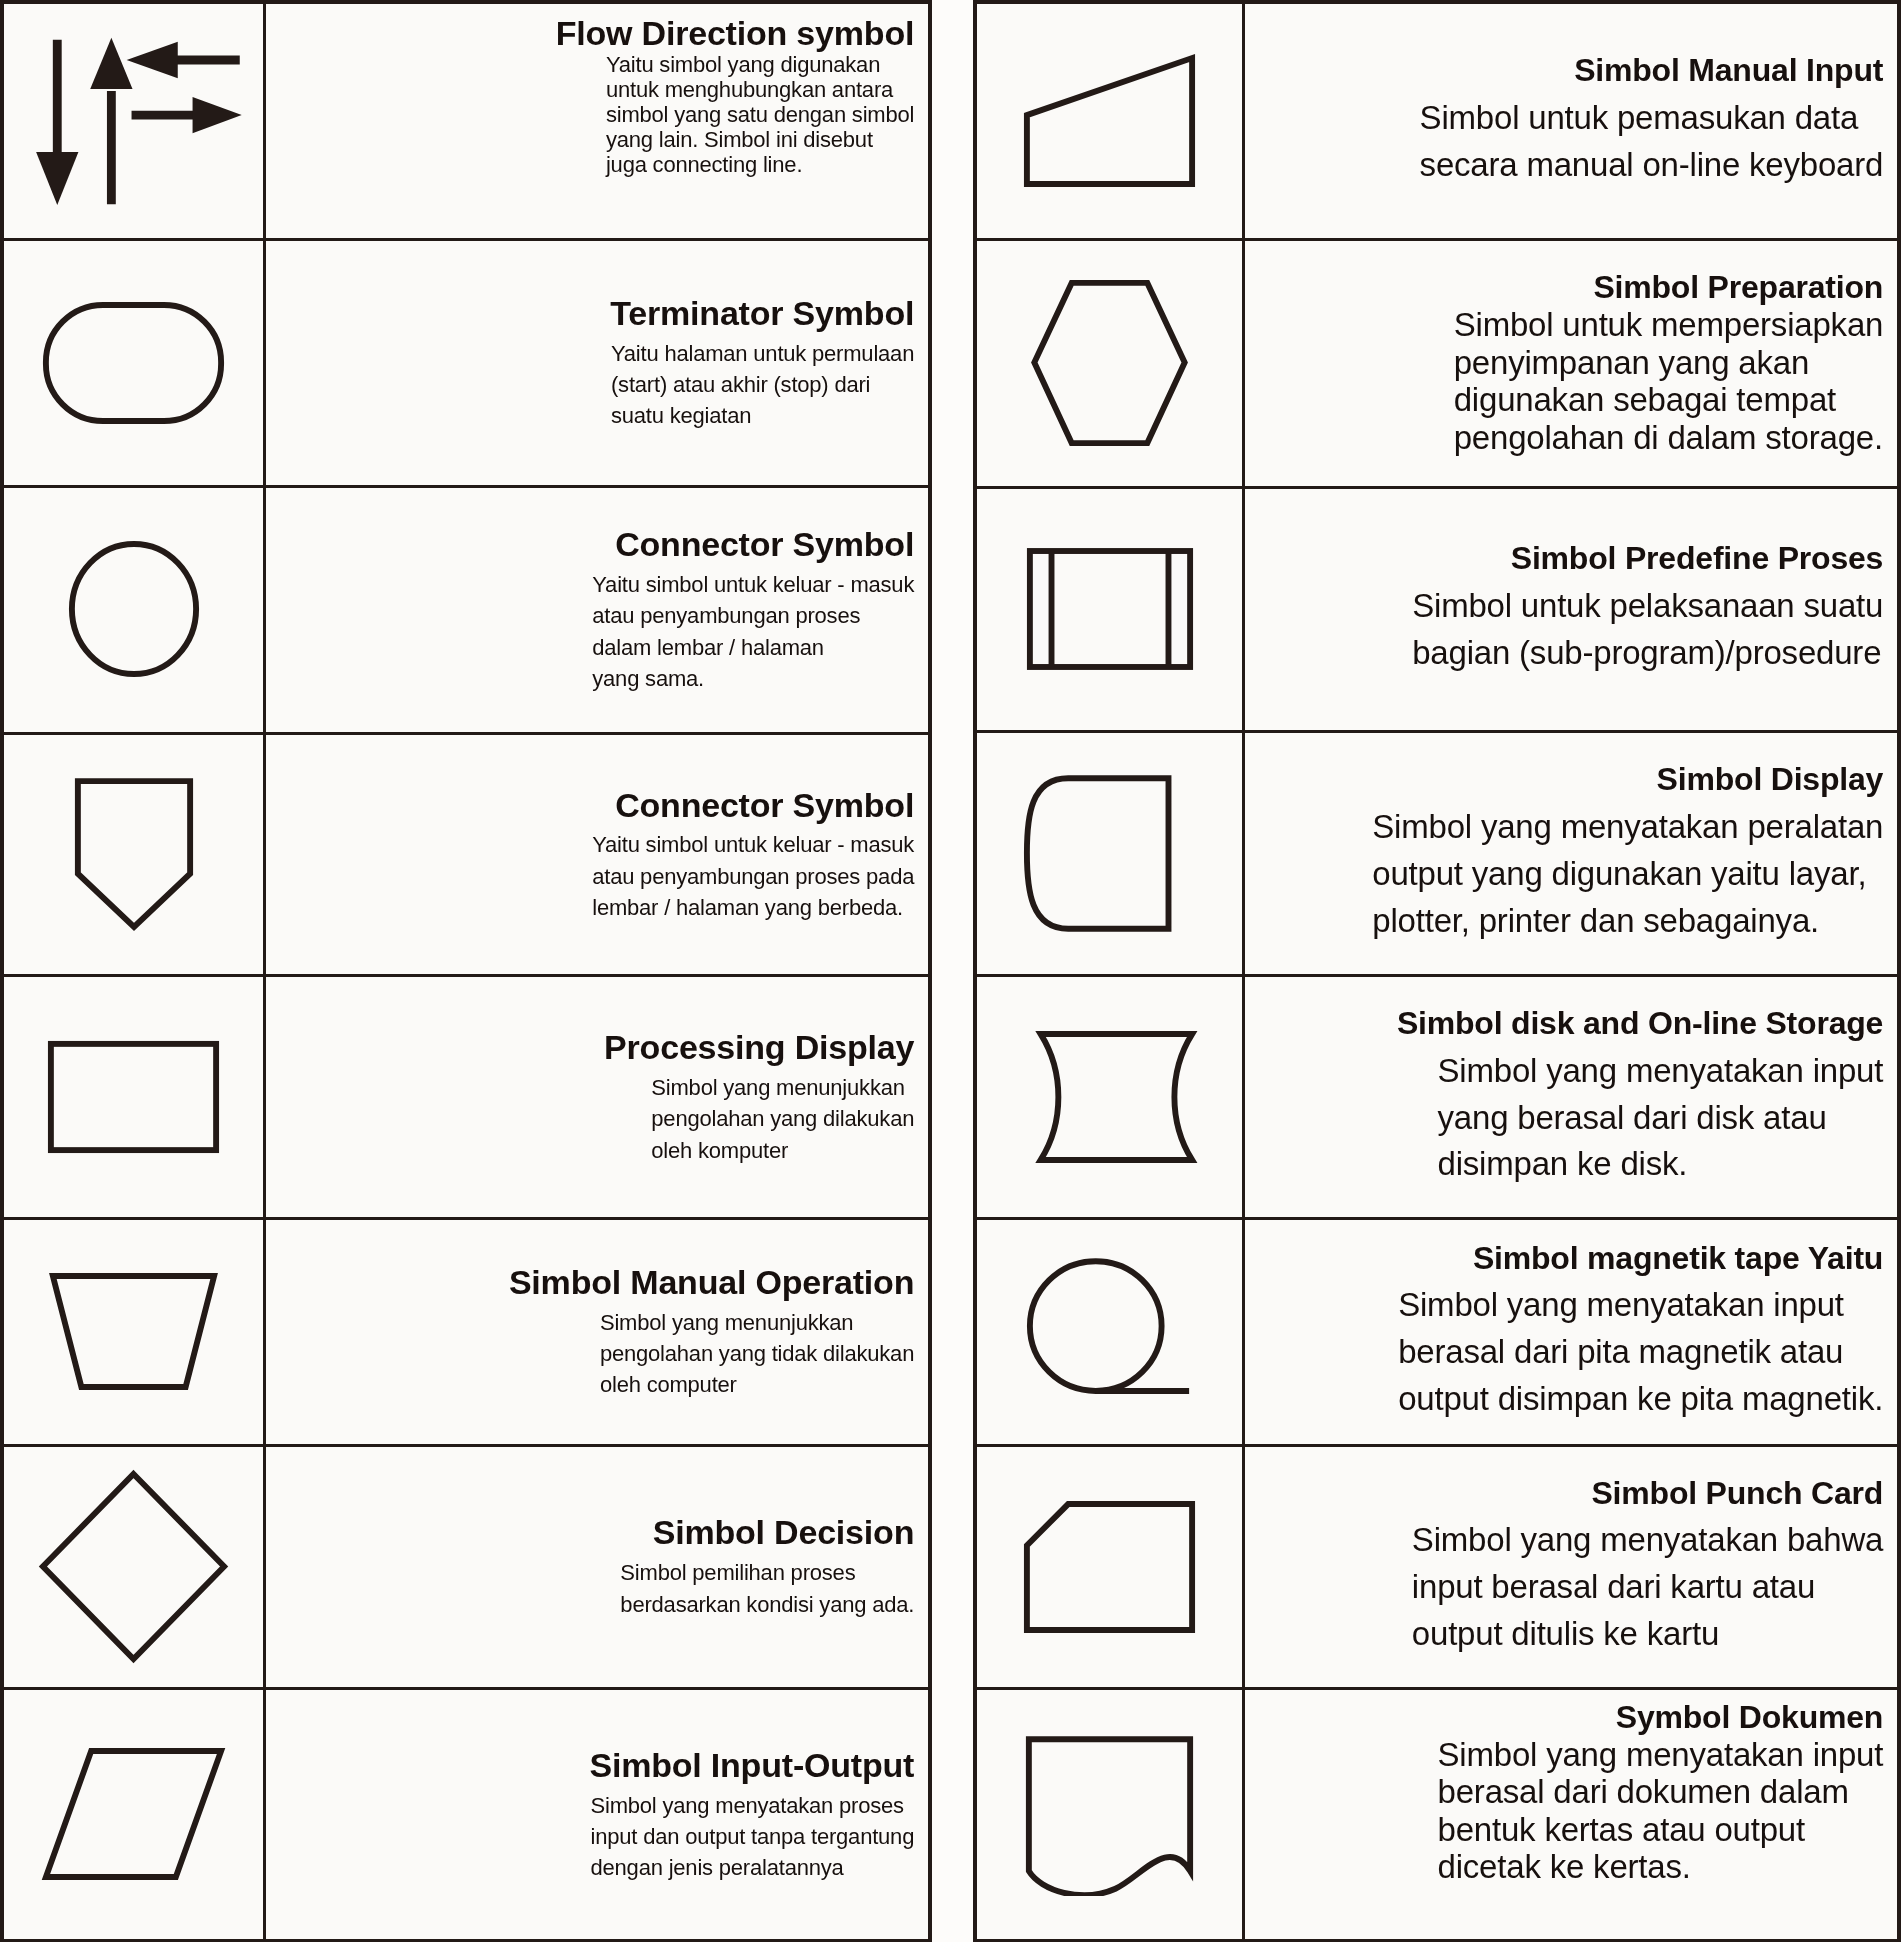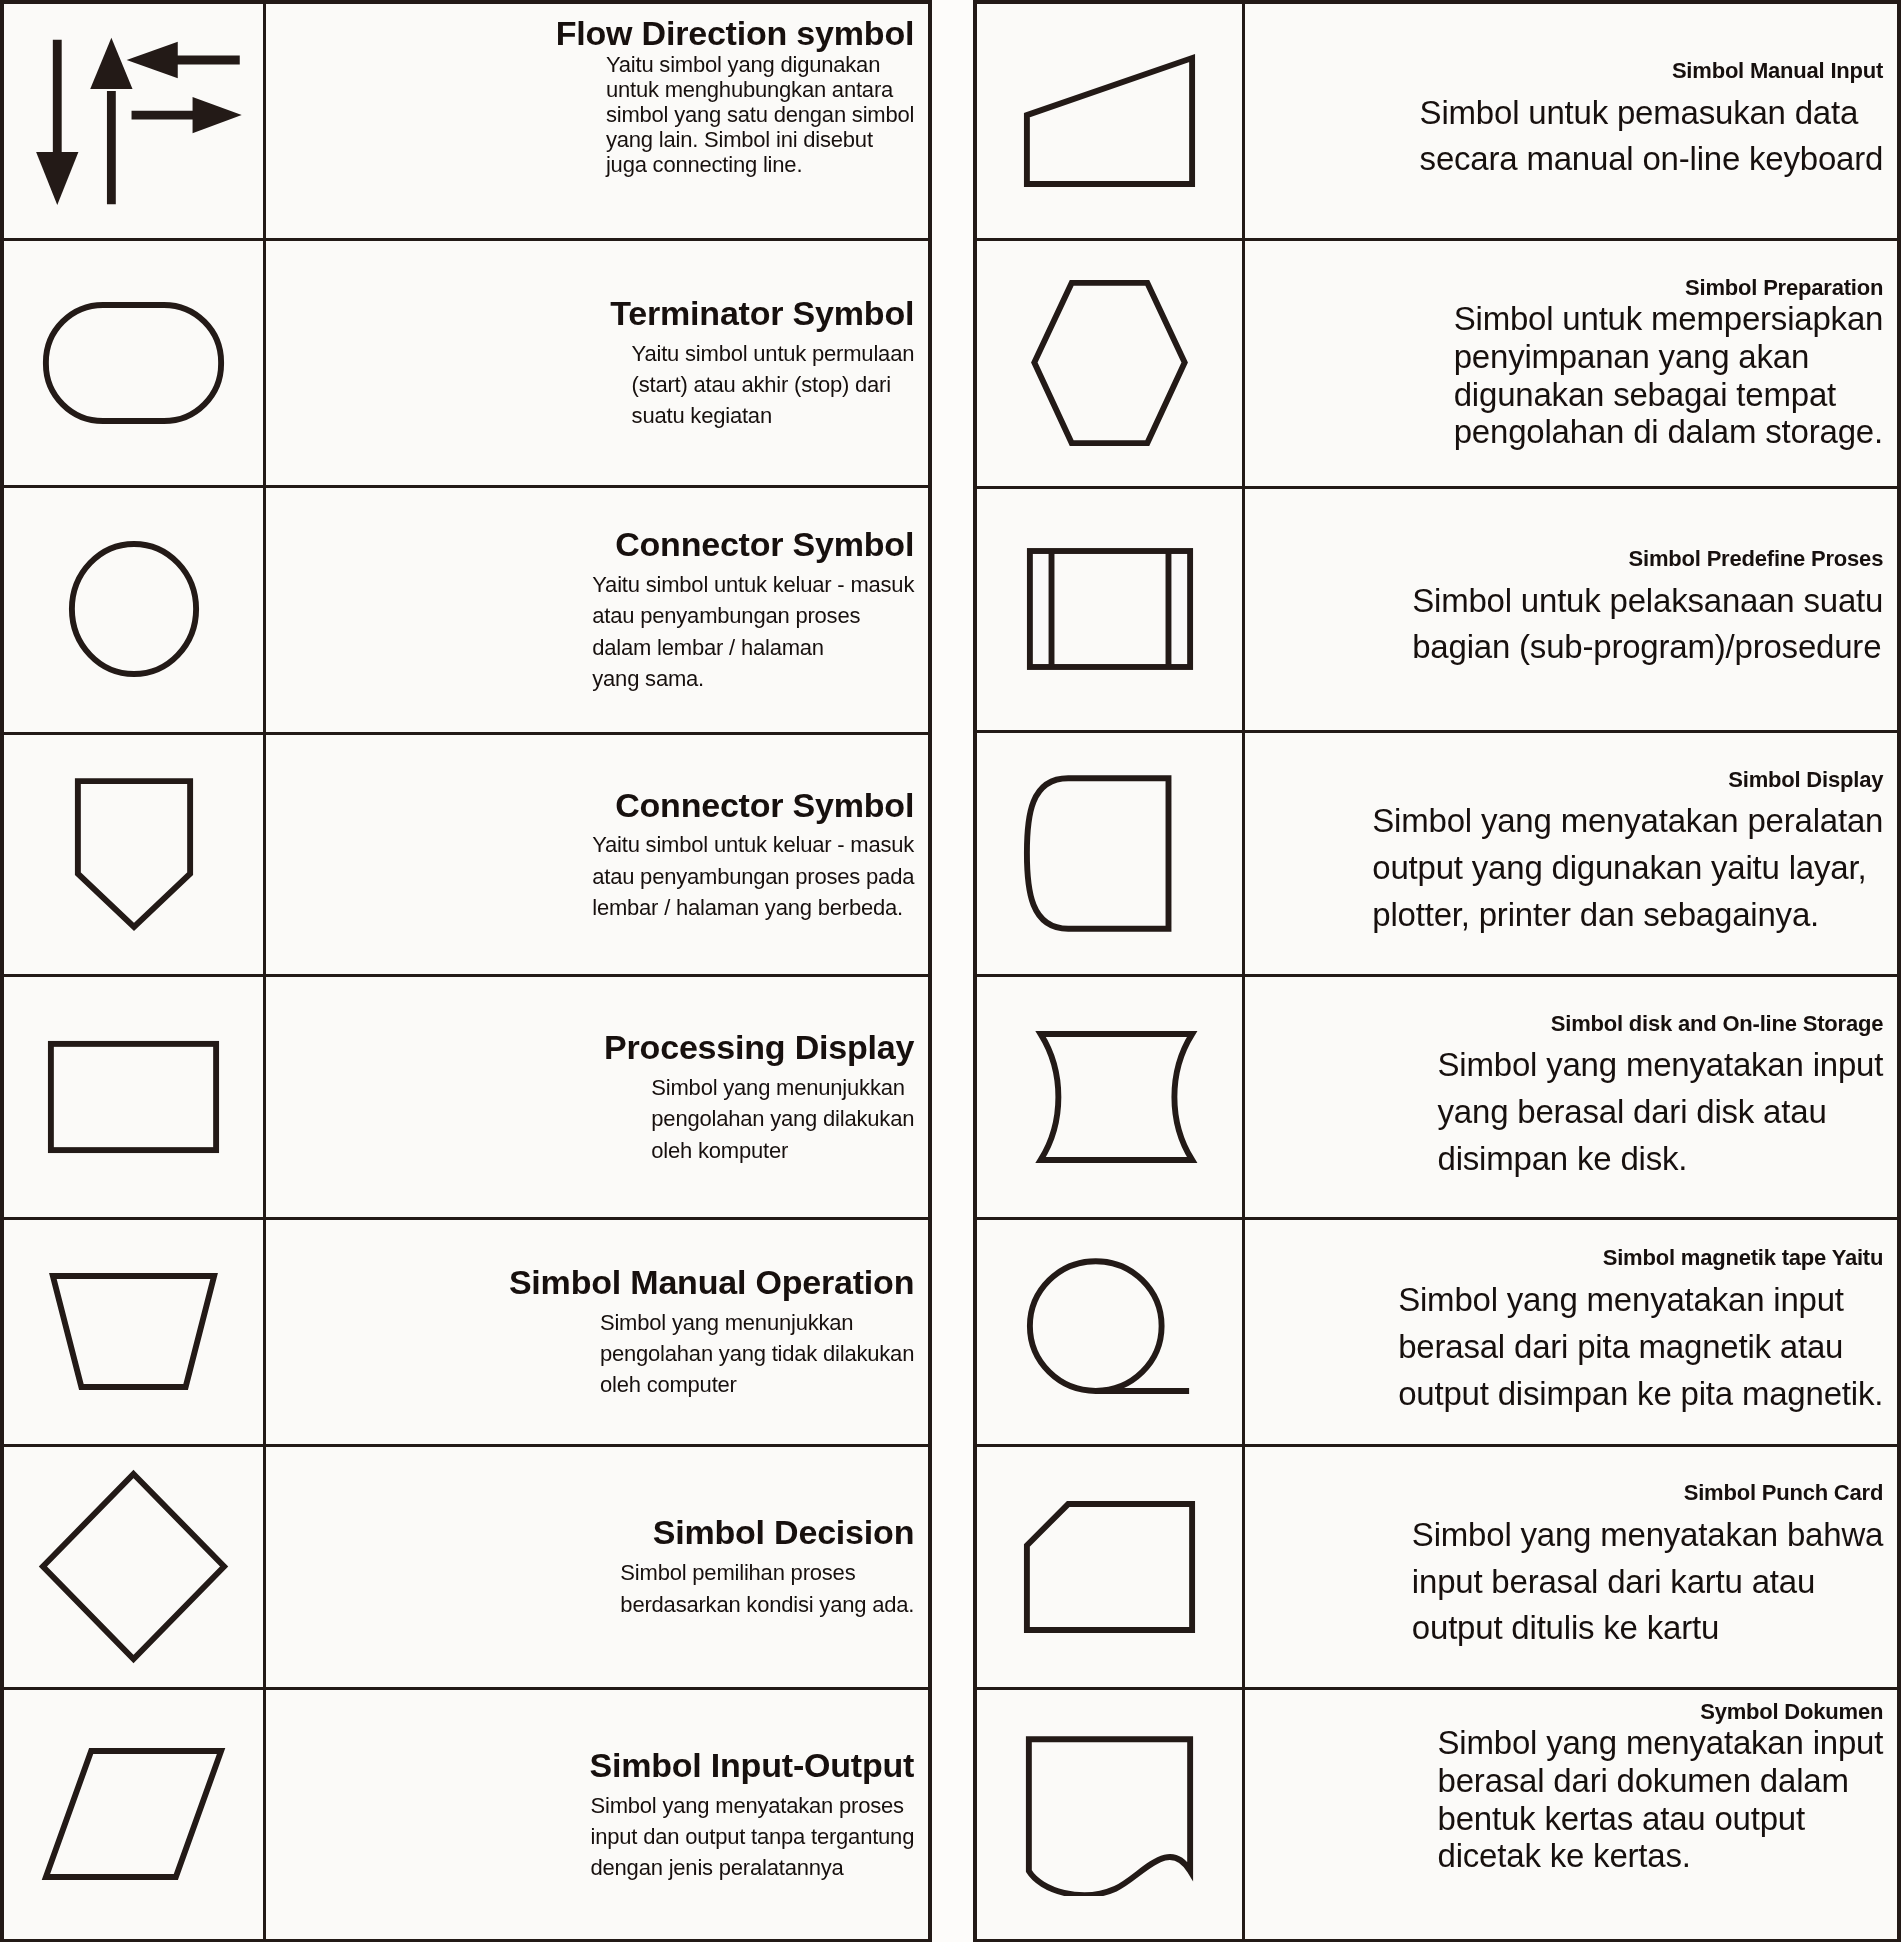--- a/index.html
+++ b/index.html
@@ -73,21 +73,21 @@
   .sym-desc {
     color: #17100e;
     letter-spacing: -0.2px;
     line-height: 1.2;
     white-space: pre-line;
   }
 
   
   .left  .sym-title { font-size: 34px; }
   .left  .sym-desc  { font-size: 22px; }
-  .right .sym-title { font-size: 22px; }
+  .right .sym-title { font-size: 32px; }
   .right .sym-desc  { font-size: 33px; margin-left: 8px; }
 
   .tight .sym-desc { line-height: 1.14; }
   .loose .sym-desc { line-height: 1.42; }
   .loose .sym-title { margin-bottom: 5.9px; }
 
   svg { display: block; }
   .stroke {
     fill: none;
     stroke: #231a17;
@@ -132,21 +132,21 @@
     <div class="row loose" style="height:247px">
       <div class="cell-symbol">
         <span>
           <svg width="187" height="128" viewBox="0 0 190 130">
             <rect class="stroke" x="6" y="6" width="178" height="118" rx="58" ry="58"></rect>
           </svg>
         </span>
       </div>
       <div class="cell-text">
         <div class="sym-title">Terminator Symbol</div>
-        <div class="sym-desc">Yaitu simbol untuk permulaan
+        <div class="sym-desc">Yaitu halaman untuk permulaan
 (start) atau akhir (stop) dari
 suatu kegiatan</div>
       </div>
     </div>
 
     <div class="row loose" style="height:248px">
       <div class="cell-symbol">
         <span>
           <svg width="138" height="143" viewBox="0 0 140 145">
             <ellipse class="stroke" cx="70" cy="72" rx="63" ry="66"></ellipse>

